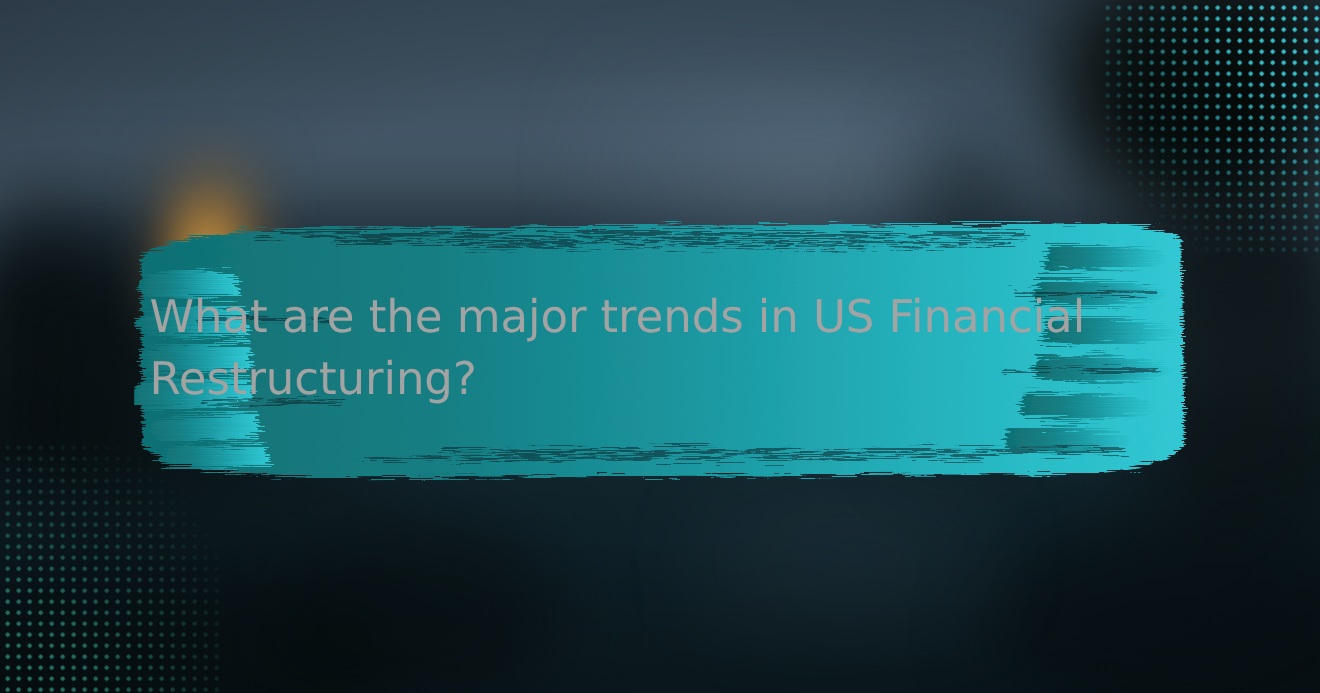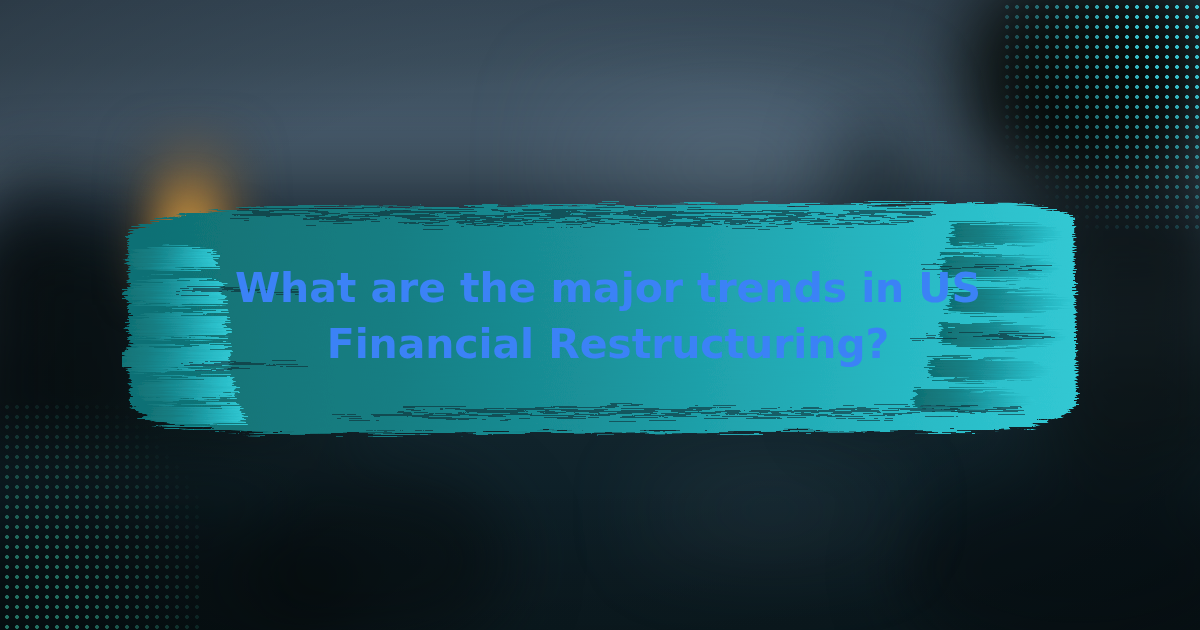--- a/index.html
+++ b/index.html
@@ -218,25 +218,25 @@
   .headline {
     position: absolute;
     left: 122px;
     top: 193px;
     width: 958px;
     height: 246px;
     display: flex;
     flex-direction: column;
     align-items: center;
     justify-content: center;
-    text-align: center;
-    color: #3b82f6;
+    text-align: left;
+    color: #a3a3a3;
     font-family: "DejaVu Sans", "Liberation Sans", sans-serif;
     font-size: 41px;
-    font-weight: 700;
+    font-weight: 400;
     line-height: 56px;
     letter-spacing: -0.1px;
     white-space: pre-line;
     padding-left: 14px;
     box-sizing: border-box;
   }
 </style>
 </head>
 <body>
 

